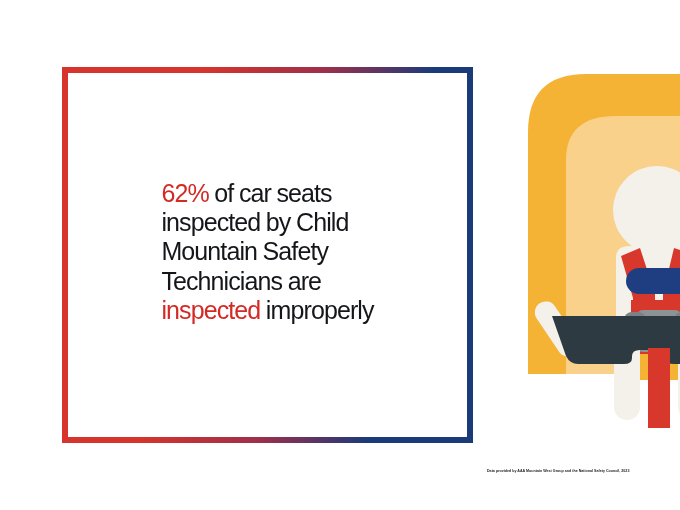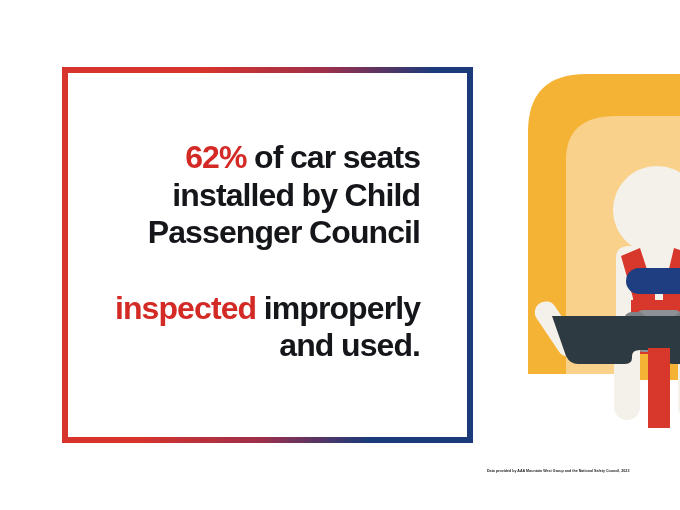--- a/index.html
+++ b/index.html
@@ -41,23 +41,23 @@
     width: 100%;
     height: 100%;
     background: #ffffff;
     box-sizing: border-box;
     display: flex;
     align-items: center;
     justify-content: center;
   }
 
   .stat-text {
-    text-align: right;
-    font-weight: 700;
-    font-size: 32px;
+    text-align: left;
+    font-weight: 400;
+    font-size: 25px;
     line-height: 1.175;
     letter-spacing: -0.9px;
     color: #15161a;
     padding: 0 14px 6px 14px;
     word-spacing: -0.5px;
   }
   .stat-text .accent {
     color: var(--accent-red);
   }
 
@@ -92,25 +92,24 @@
 </style>
 </head>
 <body style="background: rgb(255, 255, 255);">
 
 <div id="infographic">
 
   <div class="stat-frame">
     <div class="stat-frame-inner">
       <div class="stat-text">
         <span class="accent">62%</span><span> of car seats</span><br>
-        <span>installed by Child</span><br>
-        <span>Passenger Council</span><br>
-        <br>
+        <span>inspected by Child</span><br>
+        <span>Mountain Safety</span><br>
+        <span>Technicians are</span><br>
         <span class="accent">inspected</span><span> improperly</span><br>
-        <span>and used.</span>
       </div>
     </div>
   </div>
 
   <div class="illustration">
     <svg viewBox="0 0 160 306" xmlns="http://www.w3.org/2000/svg" aria-hidden="true">
 
       <g>
         <path d="M0 312 L0 70 Q0 12 58 12 L170 12 L170 312 Z" fill="#f5b335"></path>
       </g>

